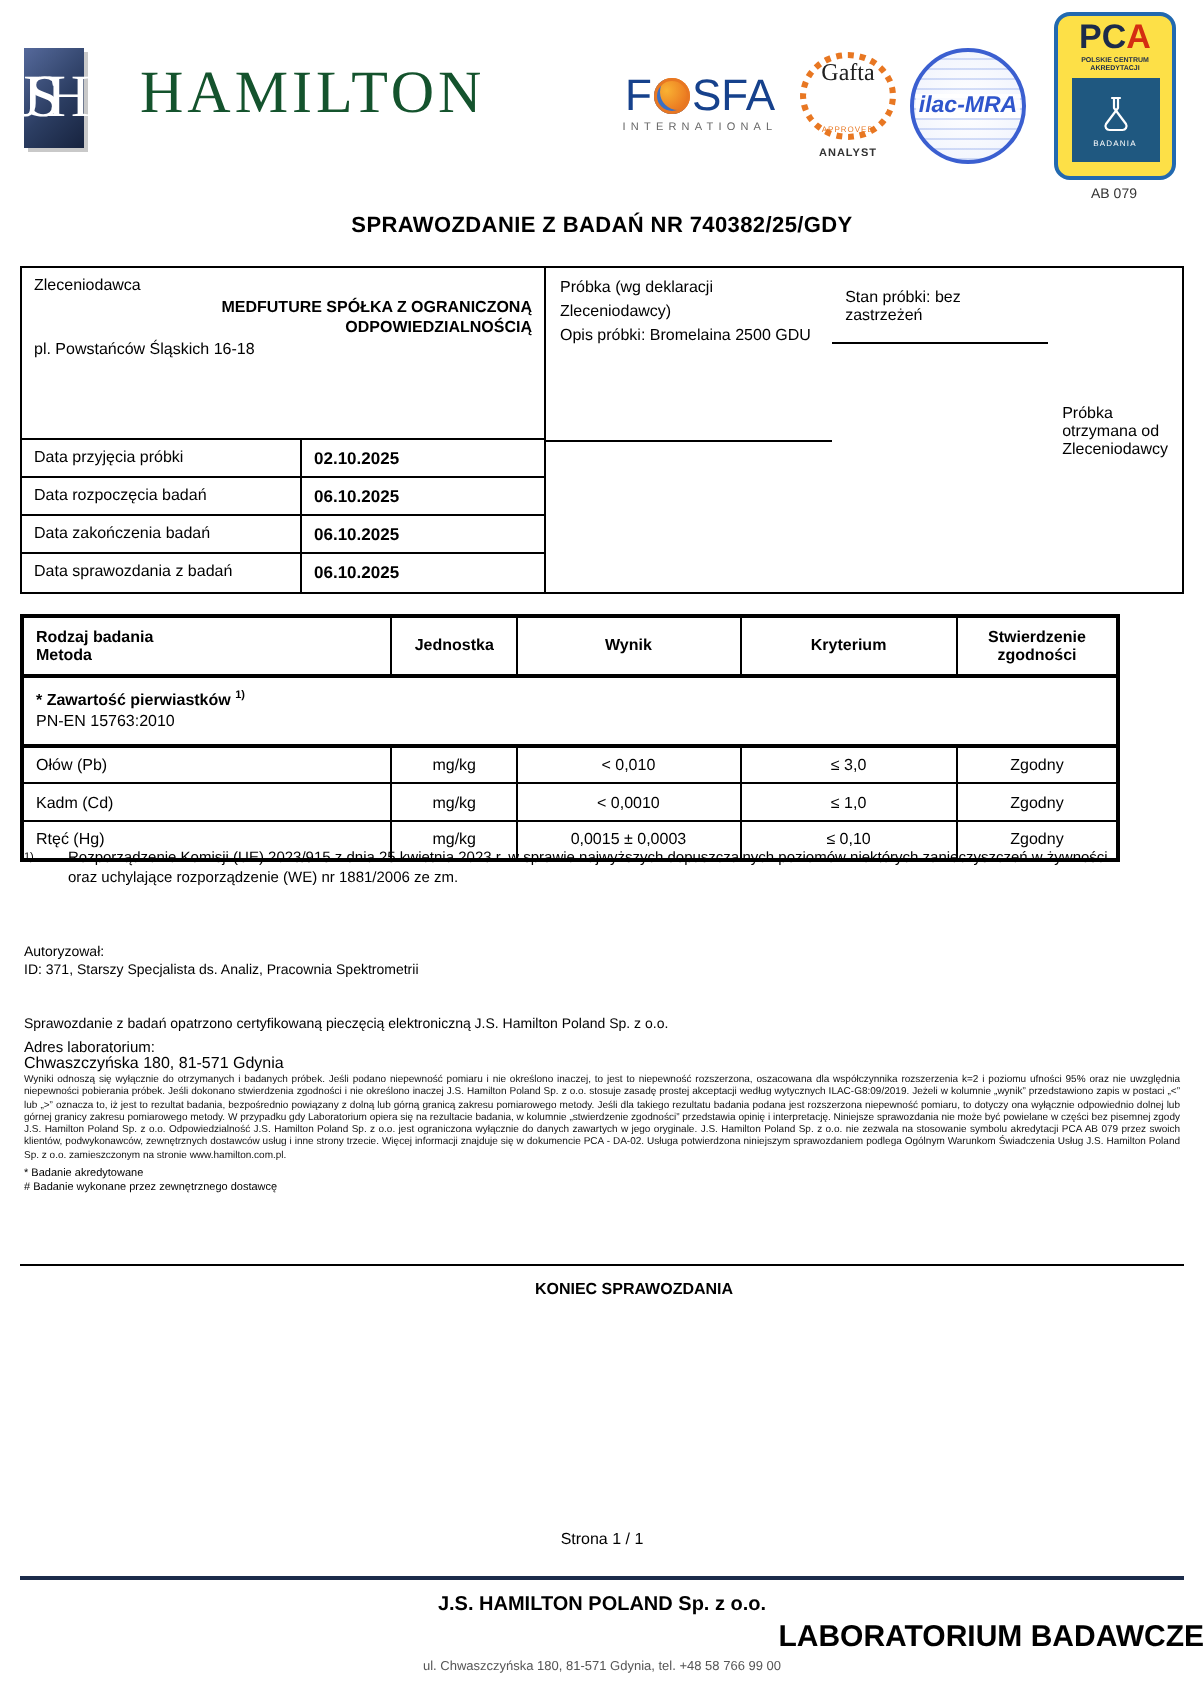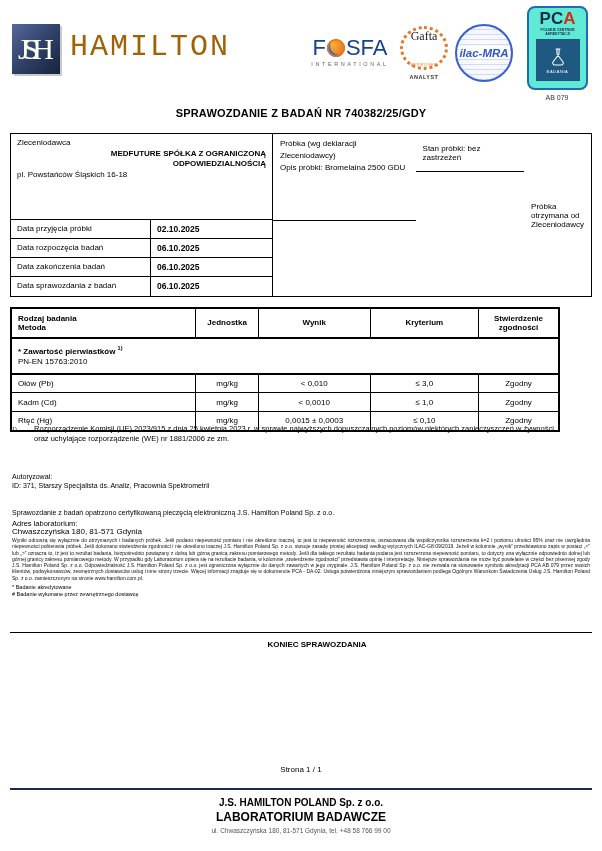--- a/index.html
+++ b/index.html
@@ -5,30 +5,30 @@
   * { margin:0; padding:0; box-sizing:border-box; }
   html,body { background:#e8e8e8; }
   .page {
     position:relative; width:602px; height:851px; margin:0 auto;
     background:#fff; font-family:"Liberation Sans", sans-serif; color:#000;
     overflow:hidden;
   }
 
   
   .jsh-box{
-    position:absolute; left:12px; top:24px; width:48px; height:50px;
+    position:absolute; left:12px; top:24px; width:30px; height:50px;
     background:linear-gradient(135deg,#55699b 0%,#2c3e63 55%,#17233f 100%);
     box-shadow:2px 2px 0 #c9c9c9;
     display:flex; align-items:center; justify-content:center;
     color:#fff; font-family:"Liberation Serif", serif; font-size:30px;
     letter-spacing:-7px; padding-right:7px;
   }
   .hamilton-word{
     position:absolute; left:70px; top:30px;
-    font-family:Liberation Mono, monospace; font-size:30px; color:#a16207;
+    font-family:Liberation Serif, serif; font-size:30px; color:#14532d;
     letter-spacing:2px;
   }
   .fosfa{ position:absolute; left:305px; top:37px; width:90px; text-align:center; }
   .fosfa-row{ font-weight:normal; font-size:22px; color:#16418c; line-height:22px; }
   .fosfa-globe{
     display:inline-block; width:18px; height:18px; border-radius:50%;
     background:radial-gradient(circle at 35% 35%, #f9b233 0%, #ec7d22 60%, #d86a14 100%);
     vertical-align:-2px; margin:0 1px;
     box-shadow:inset 0 0 0 1.5px #e87722, inset 3px -2px 0 0 #3b6fc4;
   }
@@ -48,21 +48,21 @@
       repeating-linear-gradient(0deg, rgba(70,110,220,.22) 0 1px, transparent 1px 5px),
       radial-gradient(circle, #fff 0%, #eef2fd 100%);
     display:flex; align-items:center; justify-content:center;
   }
   .ilac-text{
     font-weight:bold; font-style:italic; font-size:11.5px; color:#2f55cc;
     background:rgba(255,255,255,.85); padding:0 1px; white-space:nowrap;
   }
   .pca-badge{
     position:absolute; left:527px; top:6px; width:61px; height:84px;
-    border:2px solid #2269b0; border-radius:8px; background:#5eead4;
+    border:2px solid #2269b0; border-radius:8px; background:#fde047;
     text-align:center; padding-top:2px;
   }
   .pca-name{ font-size:17px; font-weight:bold; line-height:17px; }
   .pca-pc{ color:#1c2b4a; } .pca-a{ color:#d42e12; }
   .pca-sub{ font-size:3.5px; line-height:4px; font-weight:bold; color:#1c2b4a; white-space:pre-line; margin-top:1px; }
   .pca-inner{
     width:44px; height:42px; margin:3px auto 0; background:#1f5880;
     display:flex; flex-direction:column; align-items:center; justify-content:center;
   }
   .pca-badania{ font-size:4px; color:#fff; letter-spacing:.6px; margin-top:2px; }
@@ -120,21 +120,21 @@
   .fineprint p{ font-size:5px; line-height:6.3px; text-align:justify; color:#111; }
   .legend{ margin-top:3px; font-size:5.5px; line-height:7px; }
 
   
   .end-rule{ position:absolute; left:10px; top:632px; width:582px; border-top:1px solid #000; }
   .end-note{ position:absolute; left:16px; top:640px; width:100%; text-align:center; font-size:8px; font-weight:bold; }
   .page-number{ position:absolute; left:0; top:765px; width:100%; text-align:center; font-size:8px; }
   .footer-rule{ position:absolute; left:10px; top:788px; width:582px; height:2px; background:#1c2b4a; }
   .footer{ position:absolute; left:0; top:797px; width:100%; text-align:center; }
   .footer-company{ font-size:10px; font-weight:bold; }
-  .footer-lab{ font-size:12px; font-weight:bold; margin-top:2px; }
+  .footer-lab{ font-size:15px; font-weight:bold; margin-top:2px;text-align:right; }
   .footer-address{ font-size:6.5px; color:#555; margin-top:3px; }
 </style>
 </head>
 <body>
 
 <div class="page">
 
   <div class="jsh-box">
     <span>JSH</span>
   </div>

